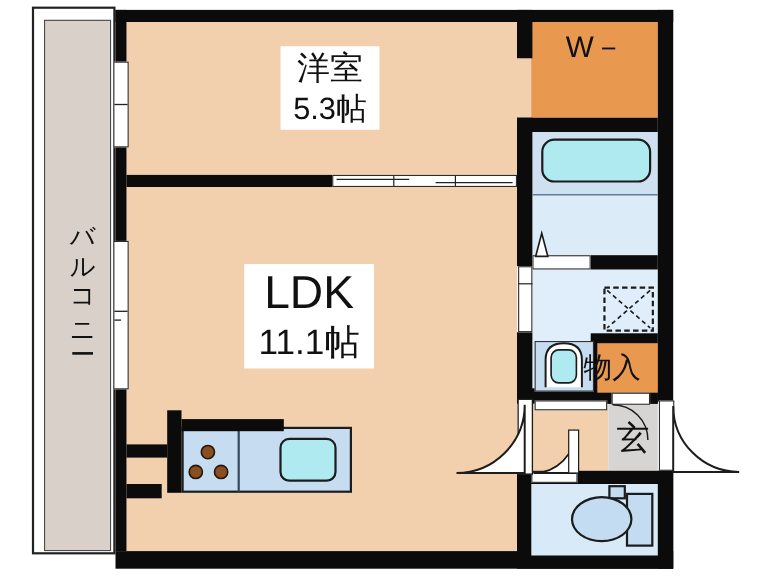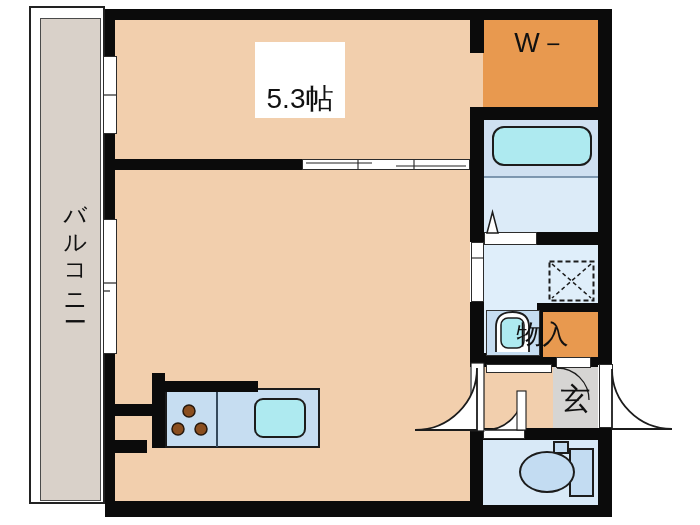--- a/index.html
+++ b/index.html
@@ -121,25 +121,30 @@
     <g fill="#8a4e1f" stroke="#26180c" stroke-width="1.5">
       <circle cx="189" cy="411" r="6"></circle>
         <circle cx="178" cy="429" r="6"></circle>
         <circle cx="201" cy="429" r="6"></circle>
     </g>
   </svg>
 
   <div class="a lbl" style="left:56px;top:166px;width:38px;height:170px;writing-mode:vertical-rl;font-size:23px;letter-spacing:4px;">バルコニー</div>
 
   <div class="a" style="left:255px;top:42px;width:90px;height:76px;background:#fff;">
+    <div class="a lbl" style="left:0;top:2px;width:90px;height:36px;font-size:30px;">洋室</div>
     <div class="a lbl" style="left:0;top:40px;width:90px;height:34px;font-size:28px;">5.3帖</div>
   </div>
 
+  <div class="a" style="left:222px;top:240px;width:118px;height:95px;background:#fff;">
+    <div class="a lbl" style="left:0;top:0;width:118px;height:52px;font-size:42px;font-weight:500;">LDK</div>
+    <div class="a lbl" style="left:0;top:52px;width:118px;height:40px;font-size:32px;">11.1帖</div>
+  </div>
 
   <div class="a" style="left:483px;top:24px;width:115px;height:80px;">
     <div class="a lbl" style="left:0;top:2px;width:115px;height:36px;font-size:27px;">W－</div>
   </div>
 
-  <div class="a lbl" style="left:515px;top:312px;width:55px;height:45px;font-size:26px;">物入</div>
+  <div class="a lbl" style="left:529px;top:312px;width:55px;height:45px;font-size:26px;">物入</div>
 
   <div class="a lbl" style="left:553px;top:372px;width:45px;height:52px;font-size:30px;">玄</div>
 
 </div>
 
 </body></html>

